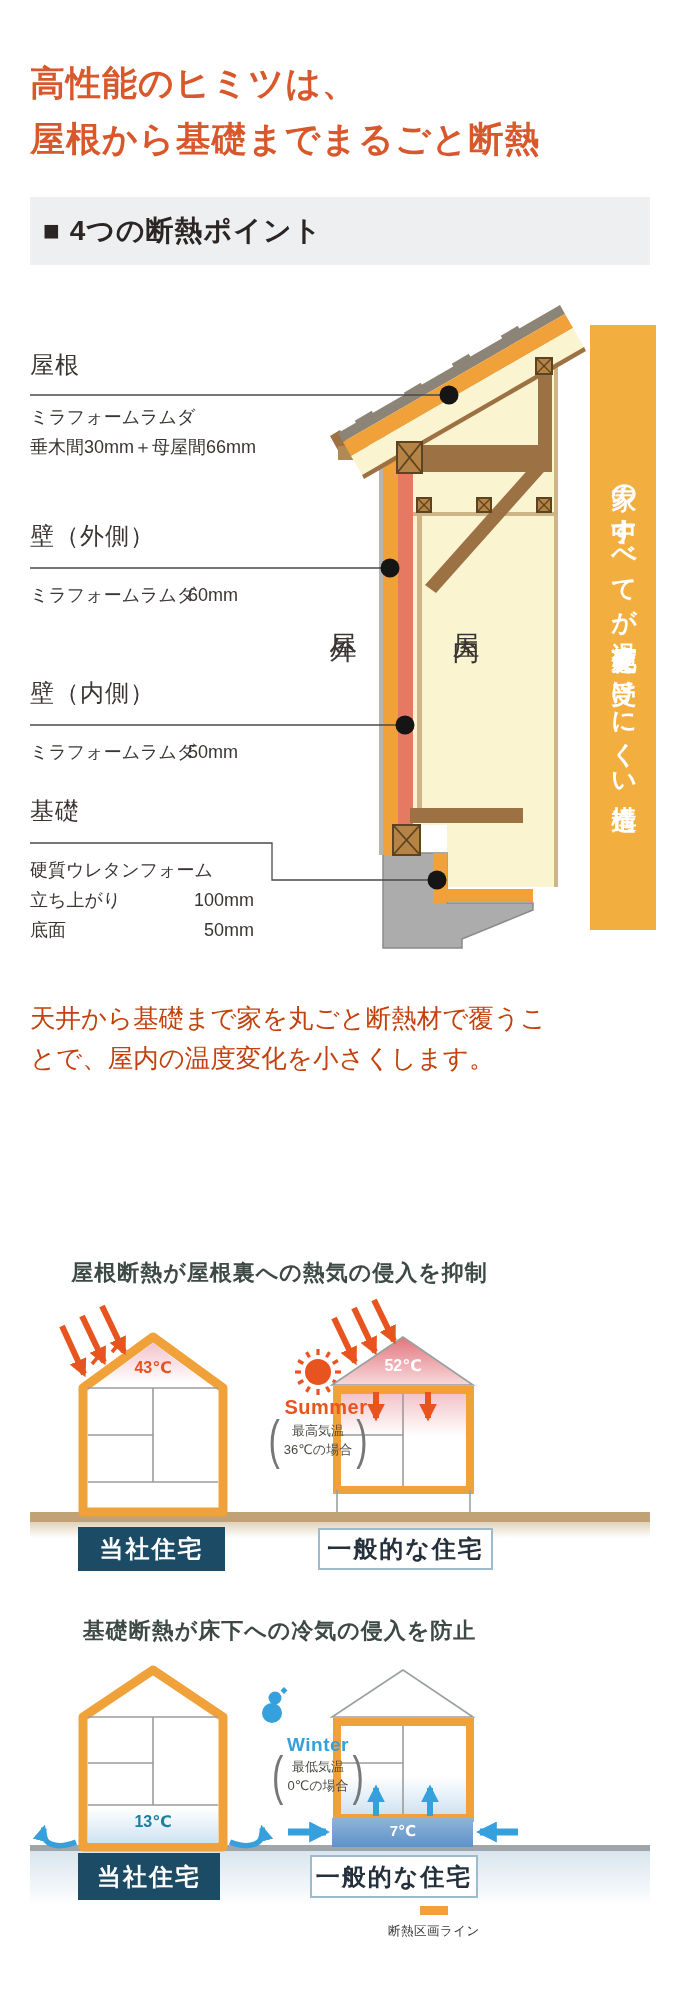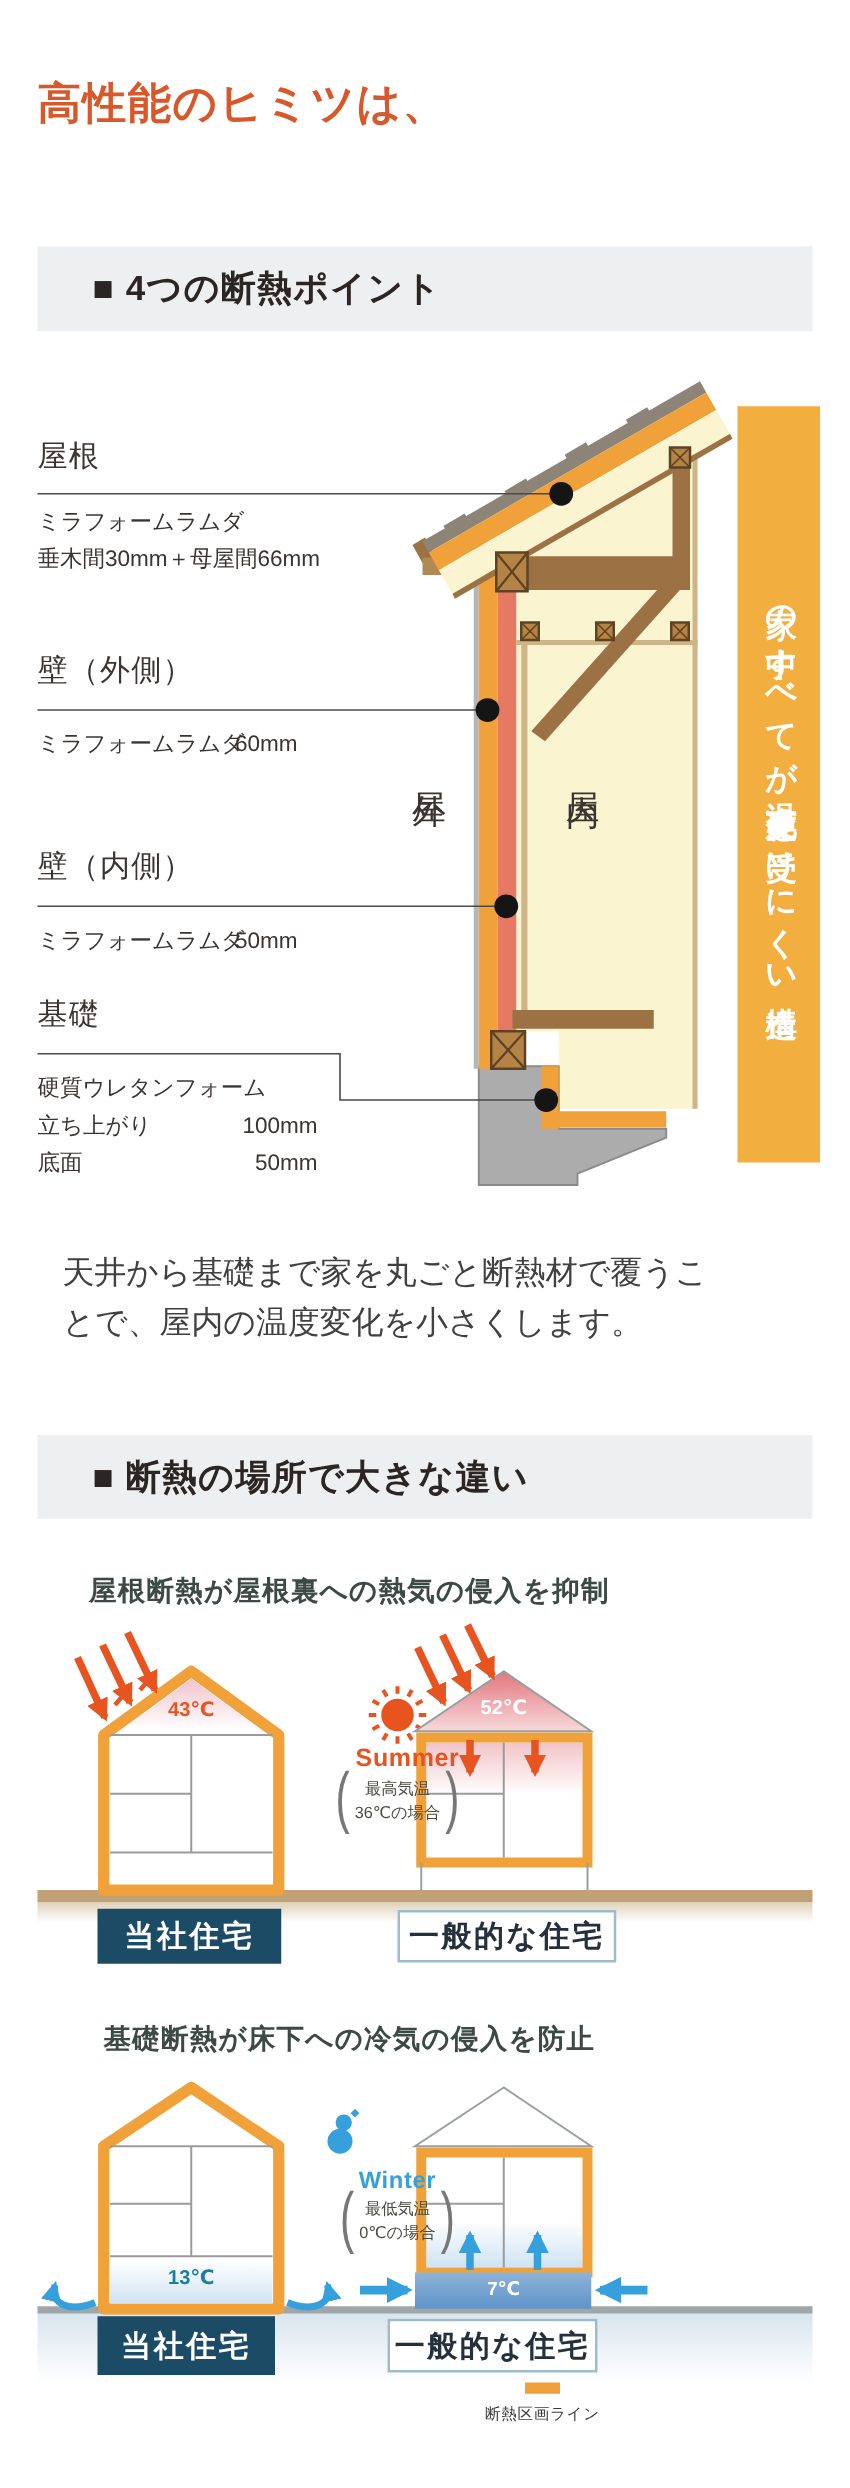--- a/index.html
+++ b/index.html
@@ -3,39 +3,39 @@
 <meta charset="utf-8">
 <style>
   html,body{margin:0;padding:0;background:#fff;}
   #page{position:relative;width:656px;height:1990px;background:#fff;overflow:hidden;
         font-family:"Liberation Sans","DejaVu Sans",sans-serif;color:#3A3432;}
   .abs{position:absolute;}
   
   #title{left:30px;top:55px;font-size:35px;font-weight:bold;line-height:56px;color:var(--title-orange);letter-spacing:1px;}
   
   .secbar{left:30px;width:620px;background:var(--heading-bg);color:var(--heading-text);
-          font-weight:bold;font-size:28px;display:flex;align-items:center;padding-left:44px;box-sizing:border-box;letter-spacing:1px;}
+          font-weight:bold;font-size:28px;display:flex;align-items:center;padding-left:13px;box-sizing:border-box;letter-spacing:1px;}
   #secbar1{top:197px;height:68px;}
   #secbar2{top:1148px;height:67px;}
   
   .co-label{left:30px;font-size:24px;color:#3A3432;letter-spacing:1px;}
   .co-details{left:30px;font-size:18px;line-height:30px;color:#3A3432;}
   .drow{display:flex;}
   .drow .nm{white-space:pre;}
   .drow.w .nm{width:158px;}
   .drow.f .nm{width:132px;}
   .drow.f .vl{width:92px;text-align:right;}
   
   .vlab{writing-mode:vertical-rl;text-orientation:upright;font-size:27px;letter-spacing:3px;color:#3A3432;}
   
   #banner{left:590px;top:325px;width:70px;height:605px;background:var(--banner-orange);
           writing-mode:vertical-rl;text-orientation:upright;color:#fff;font-size:25px;font-weight:bold;
           letter-spacing:2px;display:flex;align-items:center;justify-content:center;}
   
-  #desc{left:30px;top:998px;width:525px;font-size:25.5px;line-height:40px;color:#404040;margin-left:20px;}
+  #desc{left:30px;top:998px;width:525px;font-size:25.5px;line-height:40px;color:#c2410c;}
   
   .subhead{left:3px;width:553px;text-align:center;font-size:22px;font-weight:bold;color:var(--subhead-green);letter-spacing:1px;}
   
   .temp{width:80px;text-align:center;font-size:16px;font-weight:bold;}
   .season{width:140px;text-align:center;font-size:20px;font-weight:bold;letter-spacing:0.5px;}
   .parens{width:150px;display:flex;align-items:center;justify-content:center;}
   .parens .pp{font-size:34px;font-weight:300;color:#777;transform:scaleY(1.6);font-family:"Liberation Sans",sans-serif;}
   .parens .ptxt{font-size:13px;line-height:19px;color:#4A4A44;text-align:center;padding:0 4px;}
   
   .hbox{display:flex;align-items:center;justify-content:center;font-size:24px;font-weight:bold;box-sizing:border-box;letter-spacing:2px;}
@@ -52,20 +52,21 @@
   .ldr{stroke:#4A4A4A;stroke-width:1.3;fill:none;}
   .part{stroke:#9B9B9B;stroke-width:1.6;}
 </style>
 </head>
 <body>
 
 <div id="page">
 
   <div class="abs" id="title">
     <div>高性能のヒミツは、</div>
+    <div>屋根から基礎までまるごと断熱</div>
   </div>
 
   <div class="abs secbar" id="secbar1">
     <span>■ 4つの断熱ポイント</span>
   </div>
 
   <svg class="abs" style="left:0;top:240px" width="680" height="725" viewBox="0 0 680 725">
 
     <polygon points="413,205 558,121 558,647 447,647 447,585 413,585" style="fill:var(--interior-cream)"></polygon>
     <rect x="554" y="121" width="4" height="526" fill="#CDB588"></rect>
@@ -178,23 +179,20 @@
     </div>
   </div>
 
   <div class="abs vlab" style="left:325px;top:612px">屋外</div>
   <div class="abs vlab" style="left:448px;top:612px">屋内</div>
 
   <div class="abs" id="banner">家の中すべてが温度変化を受けにくい構造</div>
 
   <div class="abs" id="desc">天井から基礎まで家を丸ごと断熱材で覆うことで、屋内の温度変化を小さくします。</div>
 
-  <div class="abs secbar" id="secbar2">
-    <span>■ 断熱の場所で大きな違い</span>
-  </div>
 
   <div class="abs subhead" style="top:1258px">屋根断熱が屋根裏への熱気の侵入を抑制</div>
 
   <svg class="abs" style="left:0;top:1296px" width="680" height="284" viewBox="0 0 680 284">
     <defs>
       <marker id="mo1" viewBox="0 0 4 4" refX="3.2" refY="2" markerWidth="3" markerHeight="3" orient="auto">
         <path d="M0,0 L4,2 L0,4 z" fill="#E8541F"></path>
       </marker>
       <linearGradient id="pinkA" x1="0" y1="0" x2="0" y2="1">
         <stop offset="0" stop-color="#F2C3CC"></stop>

